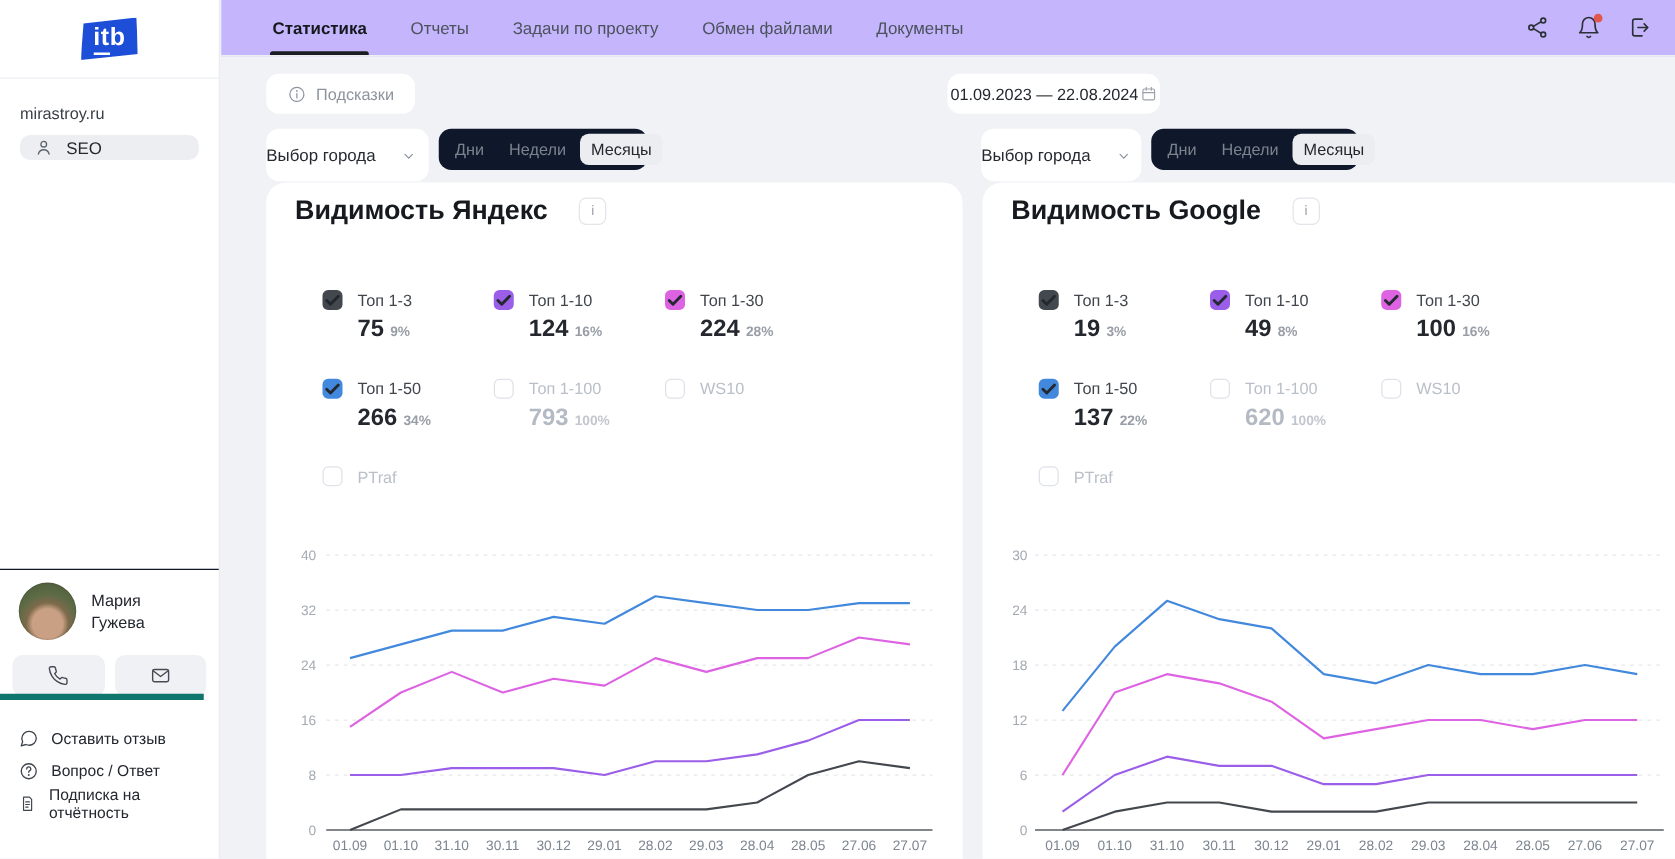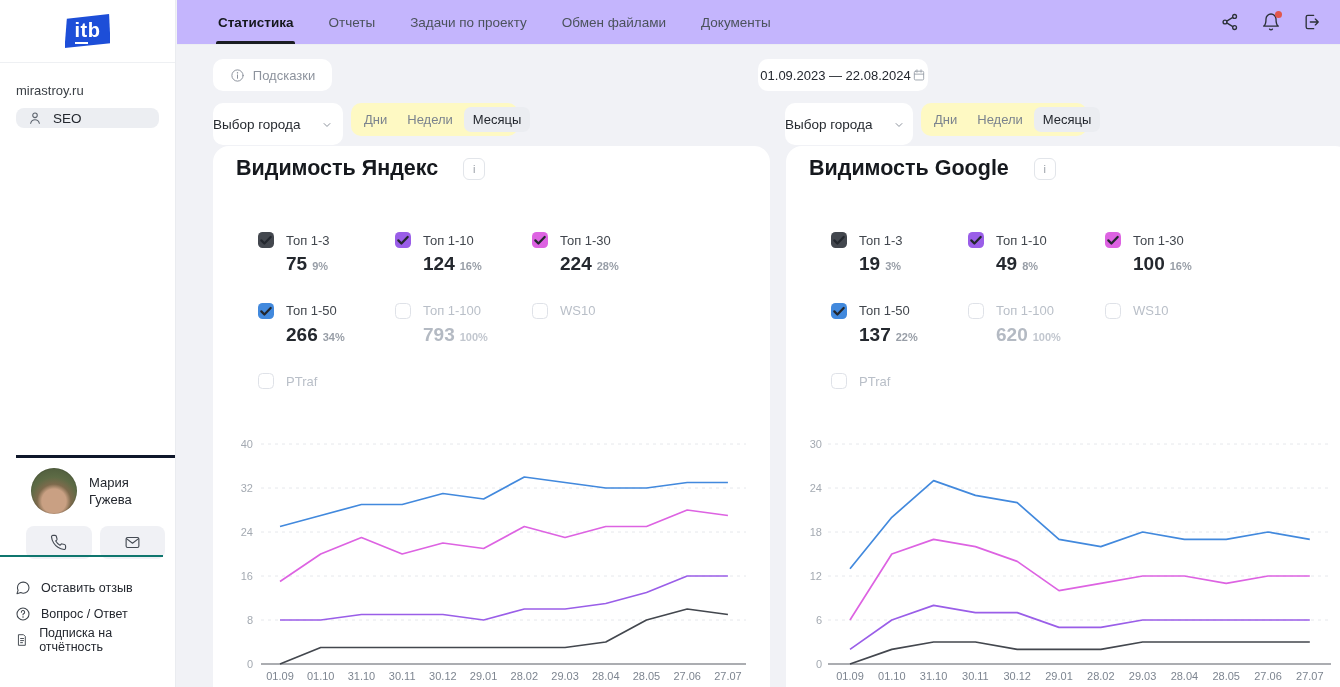--- a/index.html
+++ b/index.html
@@ -13,30 +13,30 @@
   .sidebar{position:absolute;left:0;top:0;width:176px;height:687px;background:#fff;
            border-right:1px solid #eaecf0;box-sizing:border-box;z-index:3;}
   .logo-wrap{height:62px;border-bottom:1px solid #eef0f3;display:flex;align-items:center;justify-content:center;}
   .logo{background:#1d4ed8;color:#fff;font-weight:bold;font-size:20px;line-height:1;
         padding:6px 10px 8px;clip-path:polygon(5% 14%,97% 0%,100% 86%,0% 100%);letter-spacing:.5px;}
   .logo .it{border-bottom:2.5px solid #fff;padding-bottom:1px;}
   .site{margin:20px 16px 10px;font-size:13px;color:#3b4046;}
   .nav-item{margin:0 16px;height:20px;background:#eceef2;border-radius:8px;display:flex;align-items:center;
             gap:10px;padding:0 11px;font-size:13.5px;color:#23272e;box-sizing:border-box;}
   .nav-item .icon{color:#5c636d;}
-  .profile-sec{position:absolute;left:16px;right:0;top:455px;border-top:3px solid #0f172a;padding:10px 10px 0;}
+  .profile-sec{position:absolute;left:0;right:0;top:455px;border-top:1px solid #0f172a;padding:10px 10px 0;}
   .user-row{display:flex;align-items:center;gap:12px;padding-left:5px;}
   .avatar{width:46px;height:46px;border-radius:50%;flex:0 0 46px;
           background:radial-gradient(circle at 50% 72%,#c9a083 0 30%,#7d6a4c 42%,#5d6b45 60%,#49563a 100%);
           box-shadow:inset 0 0 0 1px rgba(0,0,0,.08);}
   .user-name{font-size:13px;line-height:17px;color:#23272e;}
   .contact-row{display:flex;gap:8px;margin-top:12px;padding:0 0 0 0;}
   .contact-btn{flex:1;height:33px;background:#f0f1f5;border-radius:8px;display:flex;align-items:center;
                justify-content:center;color:#454b54;}
-  .links-sec{position:absolute;left:0;right:12px;top:555px;border-top:2px solid #0f766e;padding-top:18px;}
+  .links-sec{position:absolute;left:0;right:12px;top:555px;border-top:5px solid #0f766e;padding-top:18px;}
   .side-link{display:flex;align-items:center;gap:10px;height:26px;padding-left:15px;font-size:12.5px;
              color:#23272e;cursor:pointer;}
   .side-link .icon{color:#3f454d;width:16px;}
 
   
   .header{position:absolute;left:177px;top:0;width:1163px;height:45px;background:#c4b5fd;
           border-bottom:1px solid #eceef2;display:flex;align-items:center;box-sizing:border-box;z-index:2;}
   .tabs{display:flex;gap:35px;margin-left:41px;height:100%;}
   .tab{display:flex;align-items:center;font-size:13.5px;color:#4b525c;position:relative;cursor:pointer;white-space:nowrap;}
   .tab.active{color:#15181d;font-weight:bold;}
@@ -47,21 +47,21 @@
 
   
   .wbtn{position:absolute;background:#fff;border-radius:10px;display:flex;align-items:center;font-size:13px;}
   .btn-hints{left:213px;top:59px;width:119px;height:32px;gap:8px;justify-content:center;color:#8d939d;}
   .btn-date{left:758px;top:59px;width:170px;height:32px;justify-content:center;gap:1px;color:#23272e;}
   .btn-date .icon{color:#9ba1ab;}
   .btn-city{height:42px;width:130px;justify-content:flex-start;gap:22px;color:#262a30;font-size:13.5px;}
   .btn-city .icon{color:#8d939d;margin-top:2px;}
   .btn-city-l{left:213px;top:103px;}
   .btn-city-r{left:785px;top:103px;width:128px;}
-  .seg{position:absolute;background:#fef9c3;border-radius:10px;display:flex;align-items:center;padding:0 4px;height:33px;box-sizing:border-box;gap:2px;}
+  .seg{position:absolute;background:#0f172a;border-radius:10px;display:flex;align-items:center;padding:0 4px;height:33px;box-sizing:border-box;gap:2px;}
   .seg-l{left:351px;top:103px;width:167px;}
   .seg-r{left:921px;top:103px;width:166px;}
   .seg-opt{padding:5px 9px;border-radius:7px;font-size:13px;color:#7b838e;white-space:nowrap;}
   .seg-opt.sel{background:#ebedf1;color:#23272e;}
 
   
   .panel{position:absolute;top:146px;background:#fff;border-radius:16px;height:560px;}
   .panel-yandex{left:213px;width:557px;}
   .panel-google{left:786px;width:565px;}
   .panel-title{position:absolute;left:23px;top:10px;margin:0;font-size:21.5px;font-weight:bold;color:#16191e;

